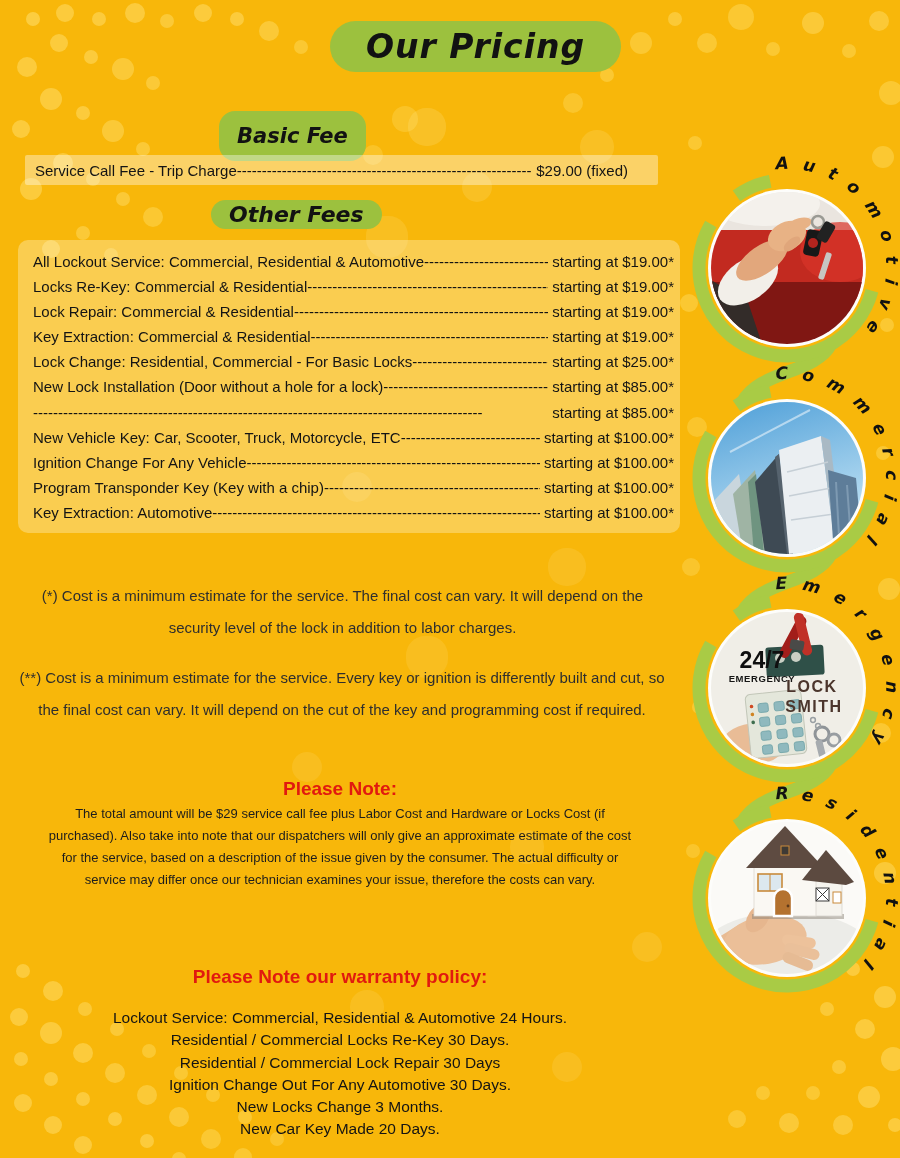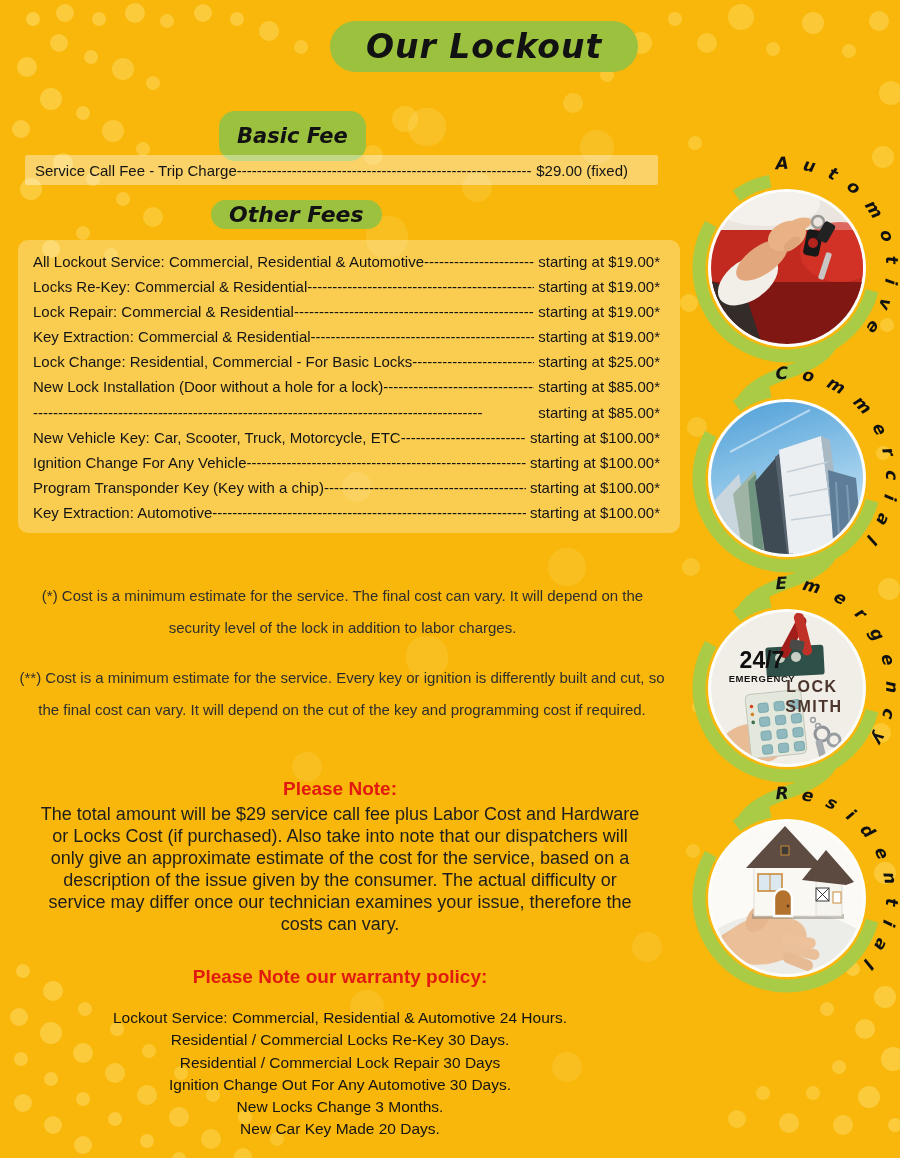--- a/index.html
+++ b/index.html
@@ -68,50 +68,50 @@
     background:rgba(255,255,255,.38); border-radius:2px;
     display:flex; align-items:center; padding:0 30px 0 10px;
     font-size:15px; color:#141414;text-align:right;
   }
   .dashes{flex:1 1 auto; overflow:hidden; white-space:nowrap; color:#141414;}
   .row-label{white-space:nowrap;}
   .row-price{white-space:nowrap; margin-left:4px;}
 
   #fees-panel{
     position:absolute; left:18px; top:240px; width:662px; height:293px; box-sizing:border-box;
-    background:rgba(255,251,230,.32); border-radius:10px; padding:9px 20px 0 15px;
+    background:rgba(255,251,230,.32); border-radius:10px; padding:9px 6px 0 15px;
   }
   .fee-row{display:flex; align-items:baseline; font-size:15px; line-height:25.1px; color:#141414;}
 
   .note{position:absolute; text-align:center; color:#2e2e2e; font-size:15px; line-height:32px;}
   #note-star{left:30px; top:580px; width:625px;}
   #note-doublestar{left:8px; top:662px; width:668px;}
 
   .red-heading{position:absolute; left:0; width:680px; text-align:center; color:#E1190F; font-weight:bold; font-size:19px;}
   #please-note-heading{top:778px;}
-  #please-note-body{position:absolute; left:40px; top:803px; width:600px; text-align:center; font-size:18px; line-height:22px; color:#1d1d1d;}
+  #please-note-body{position:absolute; left:40px; top:803px; width:600px; text-align:center; font-size:13px; line-height:22px; color:#1d1d1d;}
   #warranty-heading{top:966px;}
   #warranty-list{position:absolute; left:0; top:991px; width:680px; text-align:center; font-size:15.5px; line-height:22.3px; color:#141414;margin-top:16px;}
 
   #category-column{position:absolute; left:670px; top:152px;}
   .ring{fill:none; stroke:#A9CB45; stroke-width:13;}
   .connector{fill:none; stroke:#A9CB45; stroke-width:13; stroke-linecap:round;}
   .curved-label{
     font-family:"DejaVu Sans", sans-serif; font-weight:bold; font-style:italic;
     font-size:17px; fill:#111; letter-spacing:3px;
   }
 </style>
 </head>
 <body>
 
 <div id="page">
   <div class="dot-layer" id="dots-small"></div>
   <div class="dot-layer" id="dots-large"></div>
 
-  <div class="badge" id="title-badge">Our Lockout</div>
+  <div class="badge" id="title-badge">Our Pricing</div>
 
   <div class="badge" id="basic-badge">Basic Fee</div>
 
   <div id="service-strip">
     <span class="row-label">Service Call Fee - Trip Charge</span>
     <span class="dashes">------------------------------------------------------------------------------------------</span>
     <span class="row-price">$29.00 (fixed)</span>
   </div>
 
   <div class="badge" id="other-badge">Other Fees</div>

